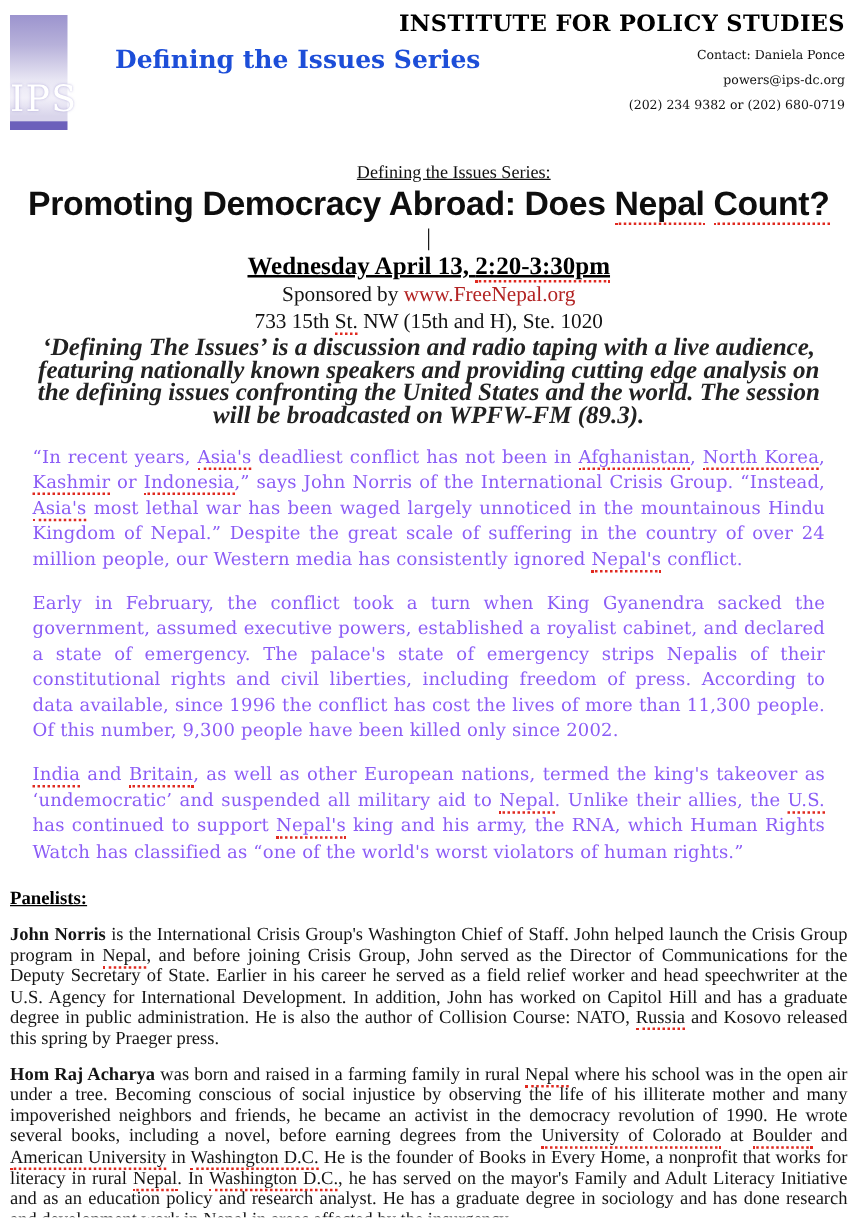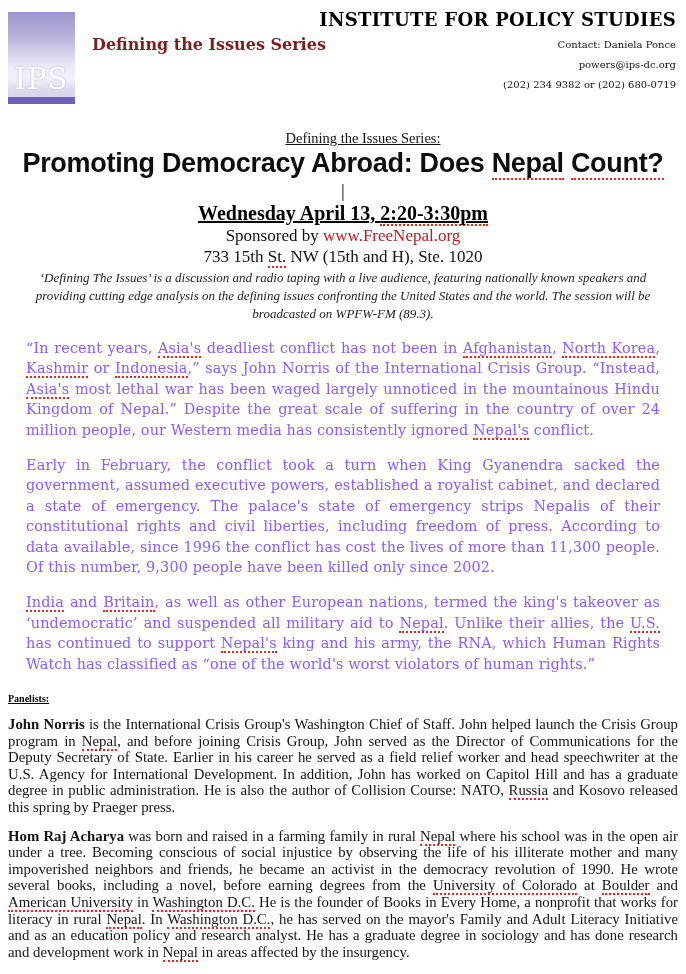--- a/index.html
+++ b/index.html
@@ -1,54 +1,54 @@
 <!DOCTYPE html>
 <html><head>
 <meta charset="utf-8">
 <style>
   html,body{margin:0;padding:0;background:#ffffff;}
   .page{position:relative;width:686px;height:974px;overflow:hidden;background:#ffffff;color:#1c1c1c;}
 
   
   .letterhead{position:relative;height:112px;}
-  .logo{position:absolute;left:8px;top:12px;width:67px;height:85px;
+  .logo{position:absolute;left:8px;top:12px;width:46px;height:85px;
         background:linear-gradient(180deg,#9c94ce 0%,#b7b1da 28%,#e9e7f4 62%,#f2f0f9 78%,#d9d5eb 95%);
         border-bottom:7px solid #6c60bb;}
   .logo-text{position:absolute;left:0;right:0;bottom:1px;text-align:center;
         font-family:"DejaVu Serif",serif;font-size:29px;color:#ffffff;letter-spacing:1px;
         text-shadow:0 0 2px rgba(140,130,200,.6);}
   .org-title{padding:9px 10px 0 70px;text-align:right;font-family:"DejaVu Serif",serif;
         font-weight:bold;font-size:18px;letter-spacing:.3px;color:#000;white-space:nowrap;}
   .header-row{display:flex;justify-content:space-between;align-items:flex-start;
         margin:5px 10px 0 92px;}
-  .series-label{font-family:"DejaVu Serif",serif;font-weight:bold;font-size:16px;color:#7f1d1d;}
+  .series-label{font-family:"DejaVu Serif",serif;font-weight:bold;font-size:20px;color:#1d4ed8;}
   .contact-block{text-align:right;font-family:"DejaVu Serif",serif;font-size:10px;line-height:20px;color:#111;}
 
   
   .event{padding-top:18px;}
   .series-line{text-align:center;font-family:"Liberation Serif",serif;font-size:14.5px;
         text-decoration:underline;color:#111;padding-left:40px;}
   .event-title{margin:1px 6px 0;text-align:center;font-family:"Liberation Sans",sans-serif;
         font-size:27px;font-weight:bold;color:#0e0e0e;letter-spacing:-.3px;}
   .divider-bar{text-align:center;font-family:"Liberation Serif",serif;font-size:19px;
         line-height:23px;color:#111;}
   .event-date{text-align:center;font-family:"Liberation Serif",serif;font-size:20px;
         font-weight:bold;color:#000;text-decoration:underline;text-decoration-thickness:2px;}
   .sponsor-line,.address-line{text-align:center;font-family:Liberation Serif, serif;
         font-size:17px;line-height:20px;color:#111;margin-top:1px;}
   .blurb{margin:2px 18px 0;text-align:center;font-family:"Liberation Serif",serif;
-        font-style:italic;font-size:13px;line-height:18px;color:#222;}
+        font-style:italic;font-size:20px;line-height:18px;color:#222;font-weight:bold;}
 
   
   .body-para{margin:15px 26px 0;text-align:justify;font-family:"DejaVu Serif",serif;
         font-size:14.4px;line-height:20.4px;letter-spacing:.15px;color:#8b5cf6;}
 
   
   .panelists-heading{margin:19px 8px 0;font-family:"Liberation Serif",serif;font-weight:bold;
-        font-size:10px;text-decoration:underline;color:#000;}
+        font-size:15px;text-decoration:underline;color:#000;}
   .bio{margin:12px 8px 0;text-align:justify;font-family:"Liberation Serif",serif;
         font-size:14.8px;line-height:16.6px;color:#141414;}
 
   
   .seg-b{font-weight:bold;}
   .seg-sq{border-bottom:2px dotted #e02a20;}
   .seg-red{color:#b22222;}
 </style>
 </head>
 <body>

